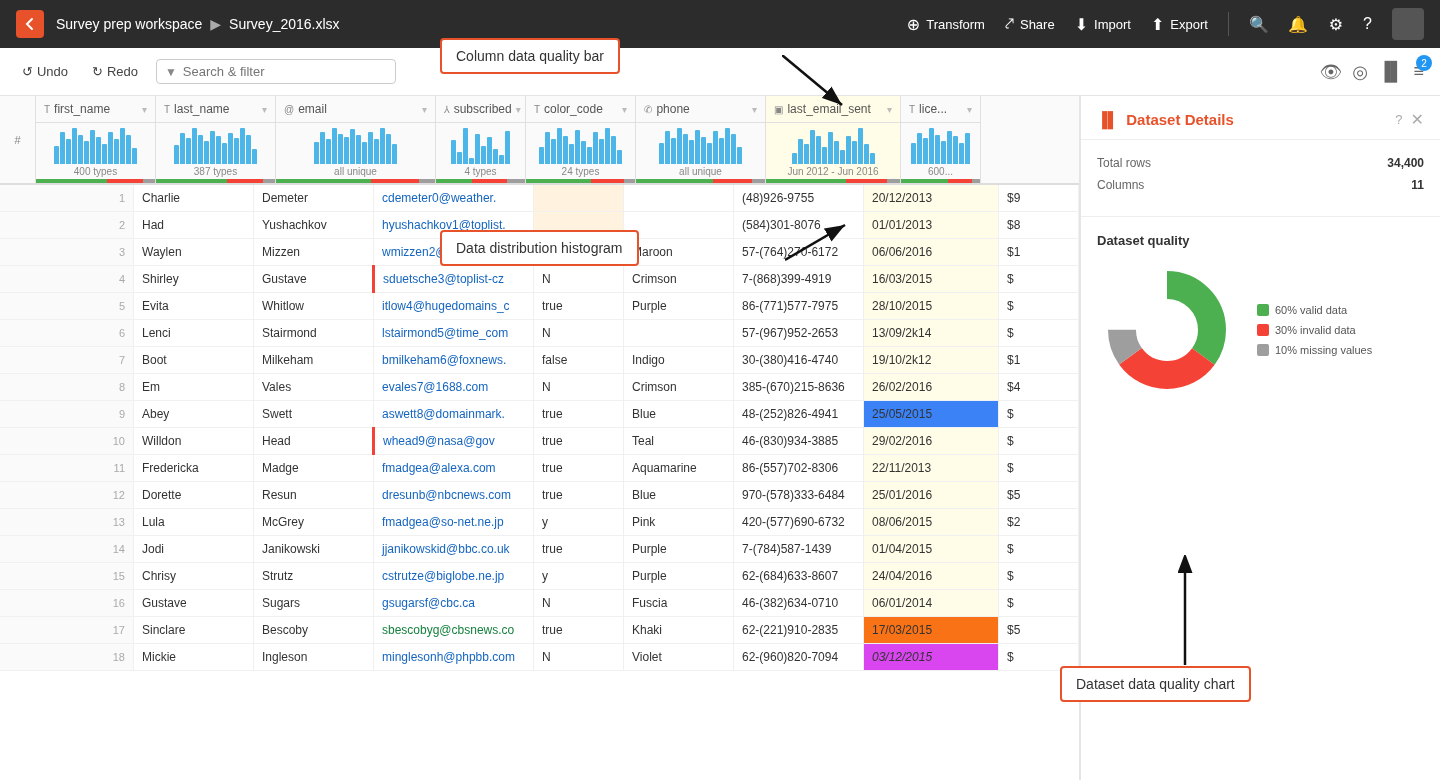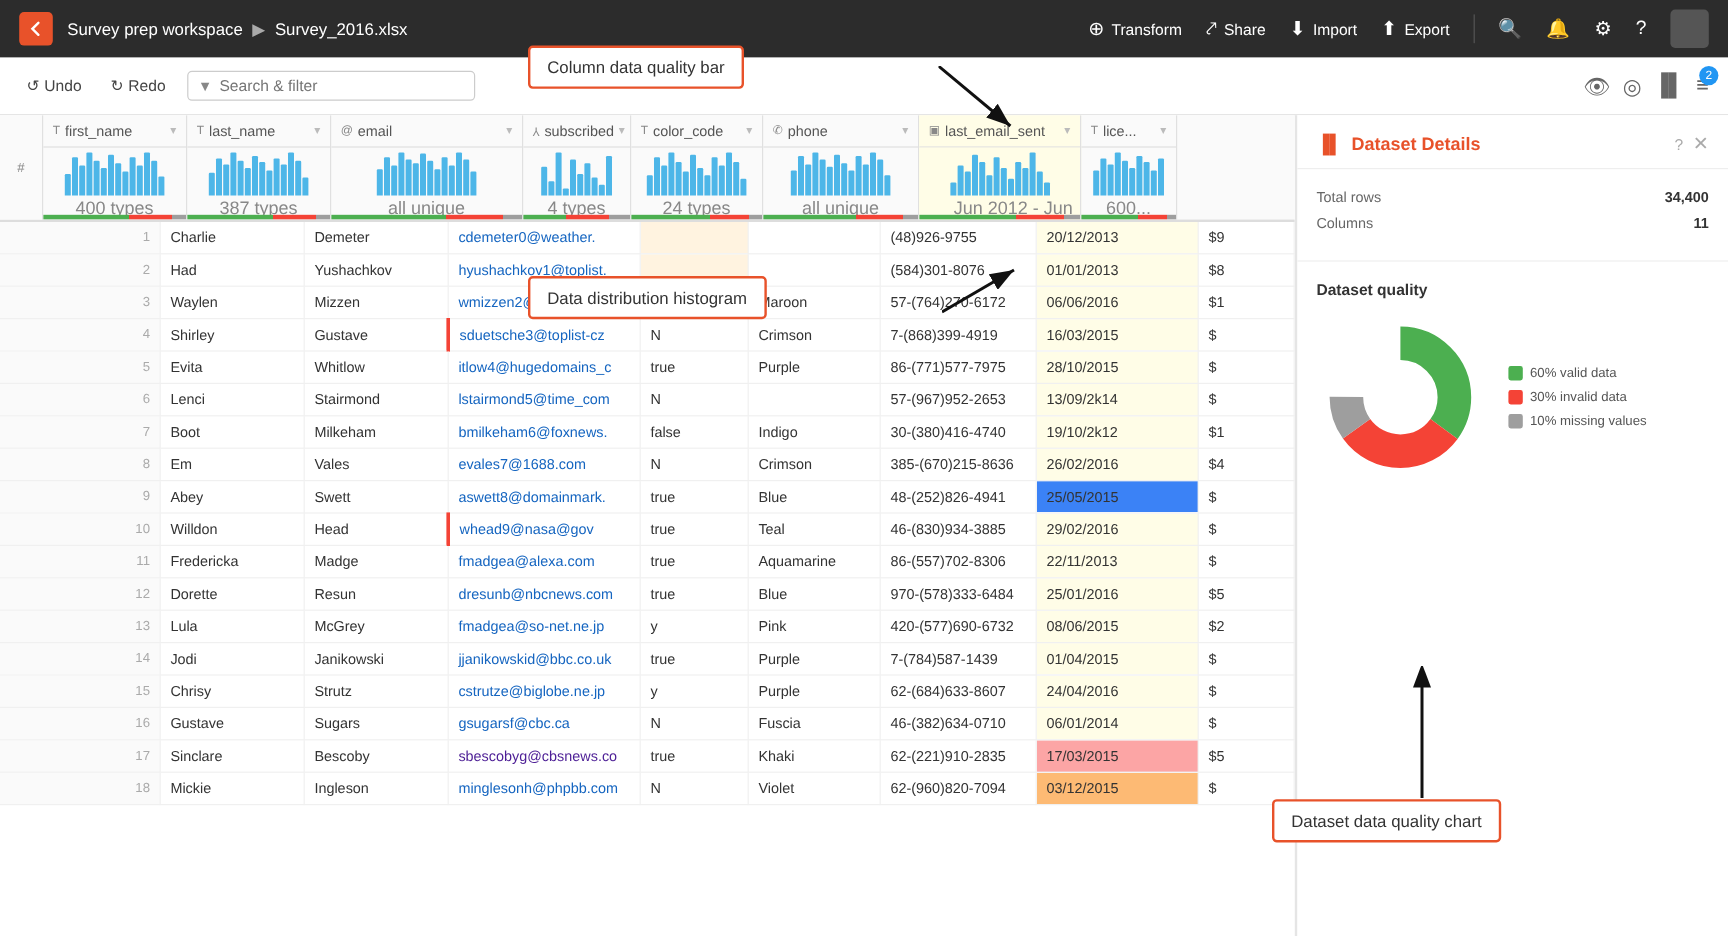--- a/index.html
+++ b/index.html
@@ -39,21 +39,21 @@
     
     .table-area { flex: 1; overflow: hidden; display: flex; flex-direction: column; border-right: 1px solid #e5e5e5; }
     .col-header { display: flex; flex-direction: column; border-right: 1px solid #e0e0e0; overflow: hidden; }
     .col-header-top { display: flex; align-items: center; gap: 4px; padding: 6px 8px; font-size: 12px; color: #555; font-weight: 500; border-bottom: 1px solid #e0e0e0; }
     .col-type-icon { font-size: 10px; color: #888; }
     .col-name { flex: 1; }
     .col-sort { color: #bbb; font-size: 10px; cursor: pointer; }
     .histogram-area { padding: 4px 6px 2px; height: 56px; display: flex; flex-direction: column; align-items: center; }
     .histogram-bars { display: flex; align-items: flex-end; gap: 1px; height: 38px; }
     .hist-bar { background: #4db6e8; width: 5px; border-radius: 1px 1px 0 0; }
-    .col-type-label { font-size: 15px; color: #888; text-align: right; margin-top: 2px; }
+    .col-type-label { font-size: 10px; color: #888; text-align: right; margin-top: 2px; }
     .quality-bar { height: 4px; width: 100%; }
 
     
     .data-table { flex: 1; overflow-y: auto; overflow-x: hidden; }
     table { width: 100%; border-collapse: collapse; }
     tbody td { border-bottom: 1px solid #f0f0f0; border-right: 1px solid #f0f0f0; padding: 6px 8px; font-size: 12px; color: #333; white-space: nowrap; overflow: hidden; max-width: 140px; text-overflow: ellipsis; }
     .row-num { color: #aaa; text-align: right; font-size: 11px; min-width: 30px; background: #fafafa; }
 
     
     .sidebar { width: 360px; background: #fff; border-left: 1px solid #e5e5e5; display: flex; flex-direction: column; overflow-y: auto; }
@@ -562,36 +562,36 @@
     <td style="width:90px; ">N</td>
     <td style="width:110px">Fuscia</td>
     <td style="width:130px">46-(382)634-0710</td>
     <td style="width:135px; background:#fffde7;">06/01/2014</td>
     <td style="width:80px">$</td>
   </tr>
             <tr>
     <td class="row-num">17</td>
     <td style="width:120px">Sinclare</td>
     <td style="width:120px">Bescoby</td>
-    <td style="width:160px; max-width:160px; overflow:hidden; text-overflow:ellipsis; color:#4c1d95;">sbescobyg@cbsnews.co</td>
+    <td style="width:160px; max-width:160px; overflow:hidden; text-overflow:ellipsis; color:#15803d;">sbescobyg@cbsnews.co</td>
     <td style="width:90px; ">true</td>
     <td style="width:110px">Khaki</td>
     <td style="width:130px">62-(221)910-2835</td>
-    <td style="width:135px; background:#fca5a5;margin-left:43px;">17/03/2015</td>
+    <td style="width:135px; background:#f97316;margin-left:43px;">17/03/2015</td>
     <td style="width:80px">$5</td>
   </tr>
             <tr>
     <td class="row-num">18</td>
     <td style="width:120px">Mickie</td>
     <td style="width:120px">Ingleson</td>
     <td style="width:160px; max-width:160px; overflow:hidden; text-overflow:ellipsis; color:#1565c0;">minglesonh@phpbb.com</td>
     <td style="width:90px; ">N</td>
     <td style="width:110px">Violet</td>
     <td style="width:130px">62-(960)820-7094</td>
-    <td style="width:135px; background:#fdba74;">03/12/2015</td>
+    <td style="width:135px; background:#d946ef;font-style:italic;">03/12/2015</td>
     <td style="width:80px">$</td>
   </tr>
           </tbody>
       </table>
     </div>
   </div>
 
   <div class="sidebar">
     <div class="sidebar-header">
       <div class="sidebar-title">

